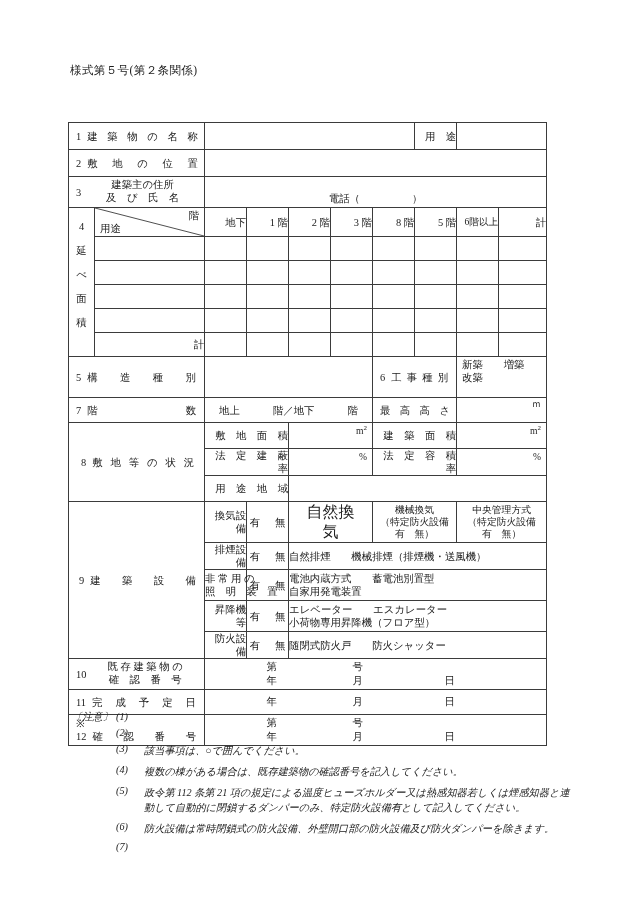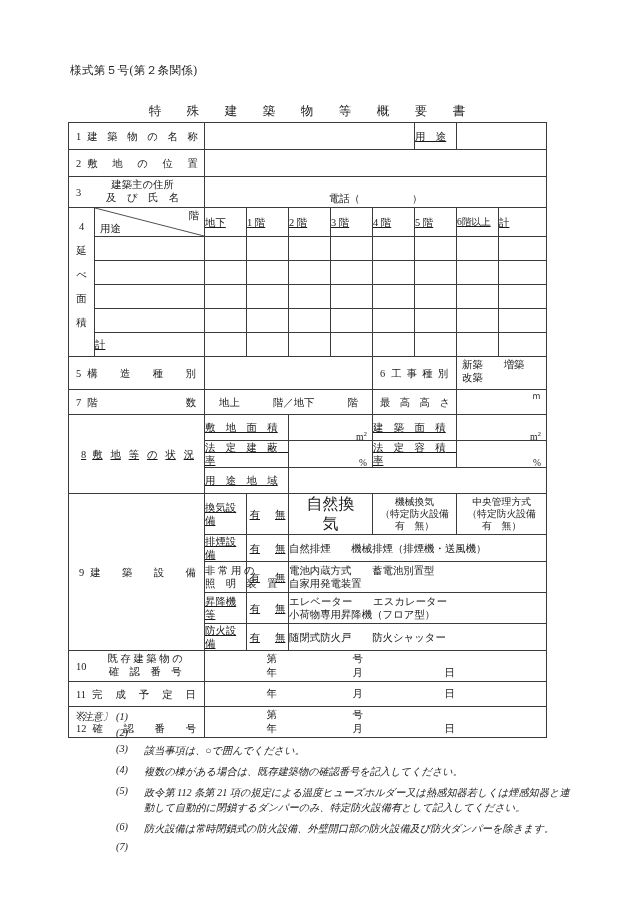--- a/index.html
+++ b/index.html
@@ -55,21 +55,21 @@
     border-collapse: collapse;
     table-layout: fixed;
     font-size: 10.4px;
   }
   table.main td {
     border: 0.8px solid #3b3b3b;
     padding: 0;
     vertical-align: middle;
     line-height: 1.25;
   }
-  .ctr { text-align: left; text-decoration: underline; }
+  .ctr { text-align: right; }
 
   
   .lbl-row {
     display: flex;
     align-items: center;
     height: 100%;
     padding: 0 6px 0 7px;
     box-sizing: border-box;
     white-space: nowrap;
   }
@@ -137,21 +137,21 @@
   }
 
   
   .unit-cell {
     position: relative;
     height: 100%;
   }
   .unit-cell .unit {
     position: absolute;
     right: 5px;
-    top: 15px;
+    top: 1px;
     font-size: 9.6px;
     font-family: Liberation Serif, serif;
   }
   .unit-cell .unit sup {
     font-size: 7px;
     vertical-align: super;
   }
   .yn {
     display: flex;
     justify-content: center;
@@ -222,21 +222,20 @@
   }
   .note.first { margin-bottom: 6.0px; }
 </style>
 </head>
 <body>
 
 <div class="page">
 
   <div class="form-no">様式第５号(第２条関係)</div>
 
-  <div class="doc-title">特　殊　建　築　物　等　概　要　書</div>
 
   <table class="main">
     <colgroup>
       <col style="width:26px">
       <col style="width:110px">
       <col style="width:42px">
       <col style="width:42px">
       <col style="width:42px">
       <col style="width:42px">
       <col style="width:42px">
@@ -314,21 +313,21 @@
             <line x1="0" y1="0" x2="110" y2="28" stroke="#3b3b3b" stroke-width="0.9" vector-effect="non-scaling-stroke"></line>
           </svg>
           <span class="corner-tr">階</span>
           <span class="corner-bl">用途</span>
         </div>
       </td>
       <td class="ctr">地下</td>
       <td class="ctr">1 階</td>
       <td class="ctr">2 階</td>
       <td class="ctr">3 階</td>
-      <td class="ctr">4 階</td>
+      <td class="ctr">8 階</td>
       <td class="ctr">5 階</td>
       <td class="ctr" style="font-size:9.6px; line-height:1.1">6階以上</td>
       <td class="ctr">計</td>
     </tr>
 
     <tr>
       <td style="height:23px"></td>
       <td></td>
       <td></td>
       <td></td>
@@ -401,21 +400,21 @@
         <div class="lbl-row">
           <span class="num">6</span>
           <span class="txt pad-r">
             <span class="g">工</span>
                 <span class="g">事</span>
                 <span class="g">種</span>
                 <span class="g">別</span>
           </span>
         </div>
       </td>
-      <td colspan="2" style="padding:1px 0 5px 5px">
+      <td colspan="2" style="padding:1px 0 13px 5px">
         <div>新築　　増築</div>
         <div>改築</div>
       </td>
     </tr>
 
     <tr>
       <td colspan="2" style="height:24px">
         <div class="lbl-row">
           <span class="num">7</span>
           <span class="txt pad-r">

